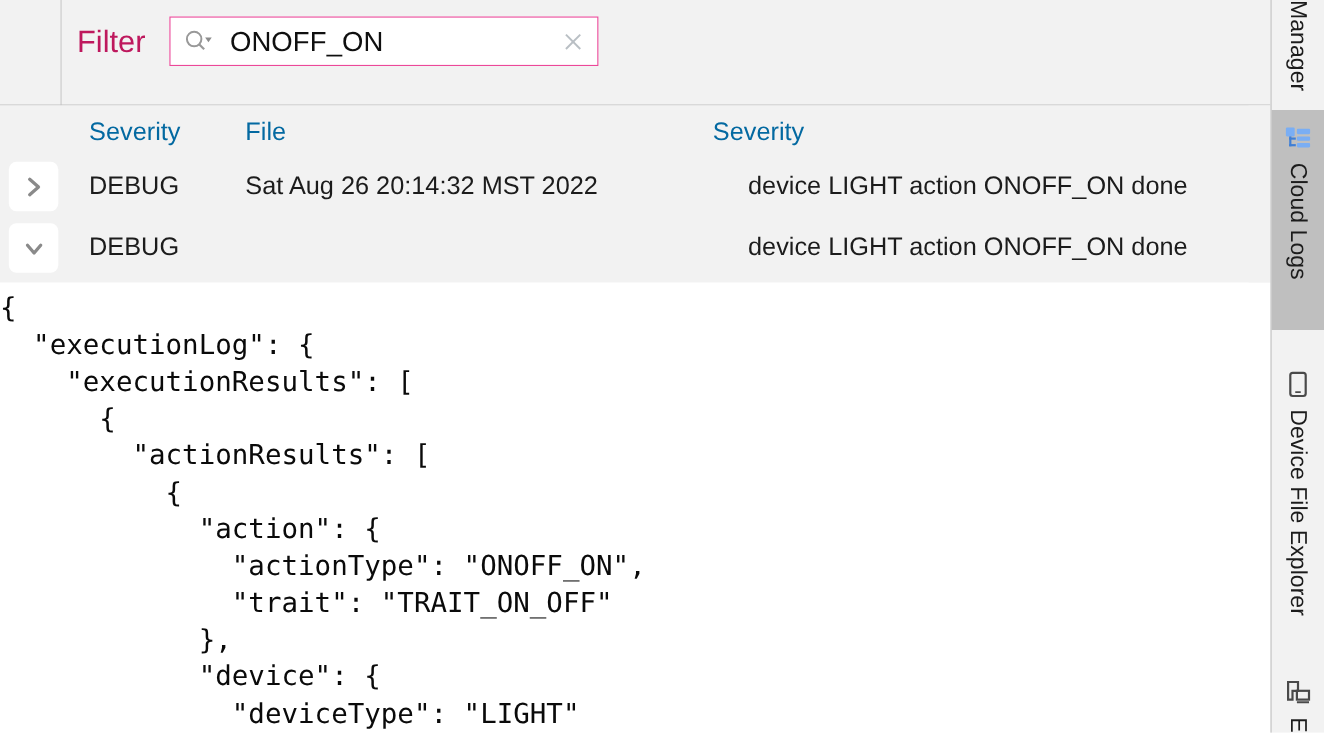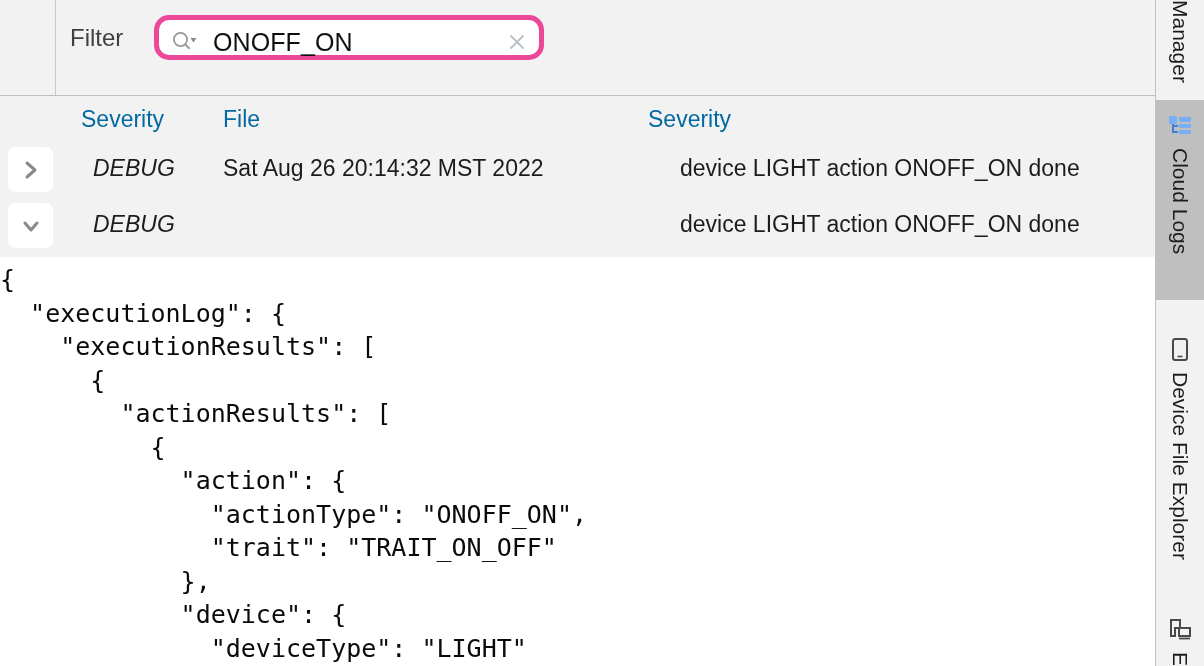--- a/index.html
+++ b/index.html
@@ -46,32 +46,32 @@
   }
   .toolbar-divider-h {
     position: absolute;
     left: 0; top: 95px;
     width: 1155px; height: 1px;
     background: #c0c0c0;
   }
   .filter-label {
     position: absolute;
     left: 70px; top: 22px;
-    font-size: 24px;
-    color: #404040;
+    font-size: 28px;
+    color: #be185d;
     line-height: 32px;
     white-space: nowrap;
   }
   .filter-box {
     position: absolute;
     left: 154px; top: 15px;
     width: 390px; height: 45px;
     background: #ffffff;
-    border: 5px solid #ec4899;
-    border-radius: 15px;
+    border: 1px solid #ec4899;
+    border-radius: 0;
     box-sizing: border-box;
   }
   .search-icon {
     position: absolute;
     left: 12px; top: 10px;
     width: 28px; height: 24px;
     display: block;
   }
   .filter-value {
     position: absolute;
@@ -137,21 +137,21 @@
   .expander svg { display: block; }
 
   .cell {
     position: absolute;
     top: 6px;
     font-size: 23px;
     color: #1c1c1c;
     line-height: 34px;
     white-space: nowrap;
   }
-  .cell.c-sev  { left: 93px; font-style: italic; }
+  .cell.c-sev  { left: 81px; }
   .cell.c-date { left: 223px; }
   .cell.c-sum  { left: 680px; }
 
   
   .table-scrollbar {
     position: absolute;
     left: 1135px; top: 0;
     width: 20px; height: 161px;
     background: #f2f2f2;
   }

